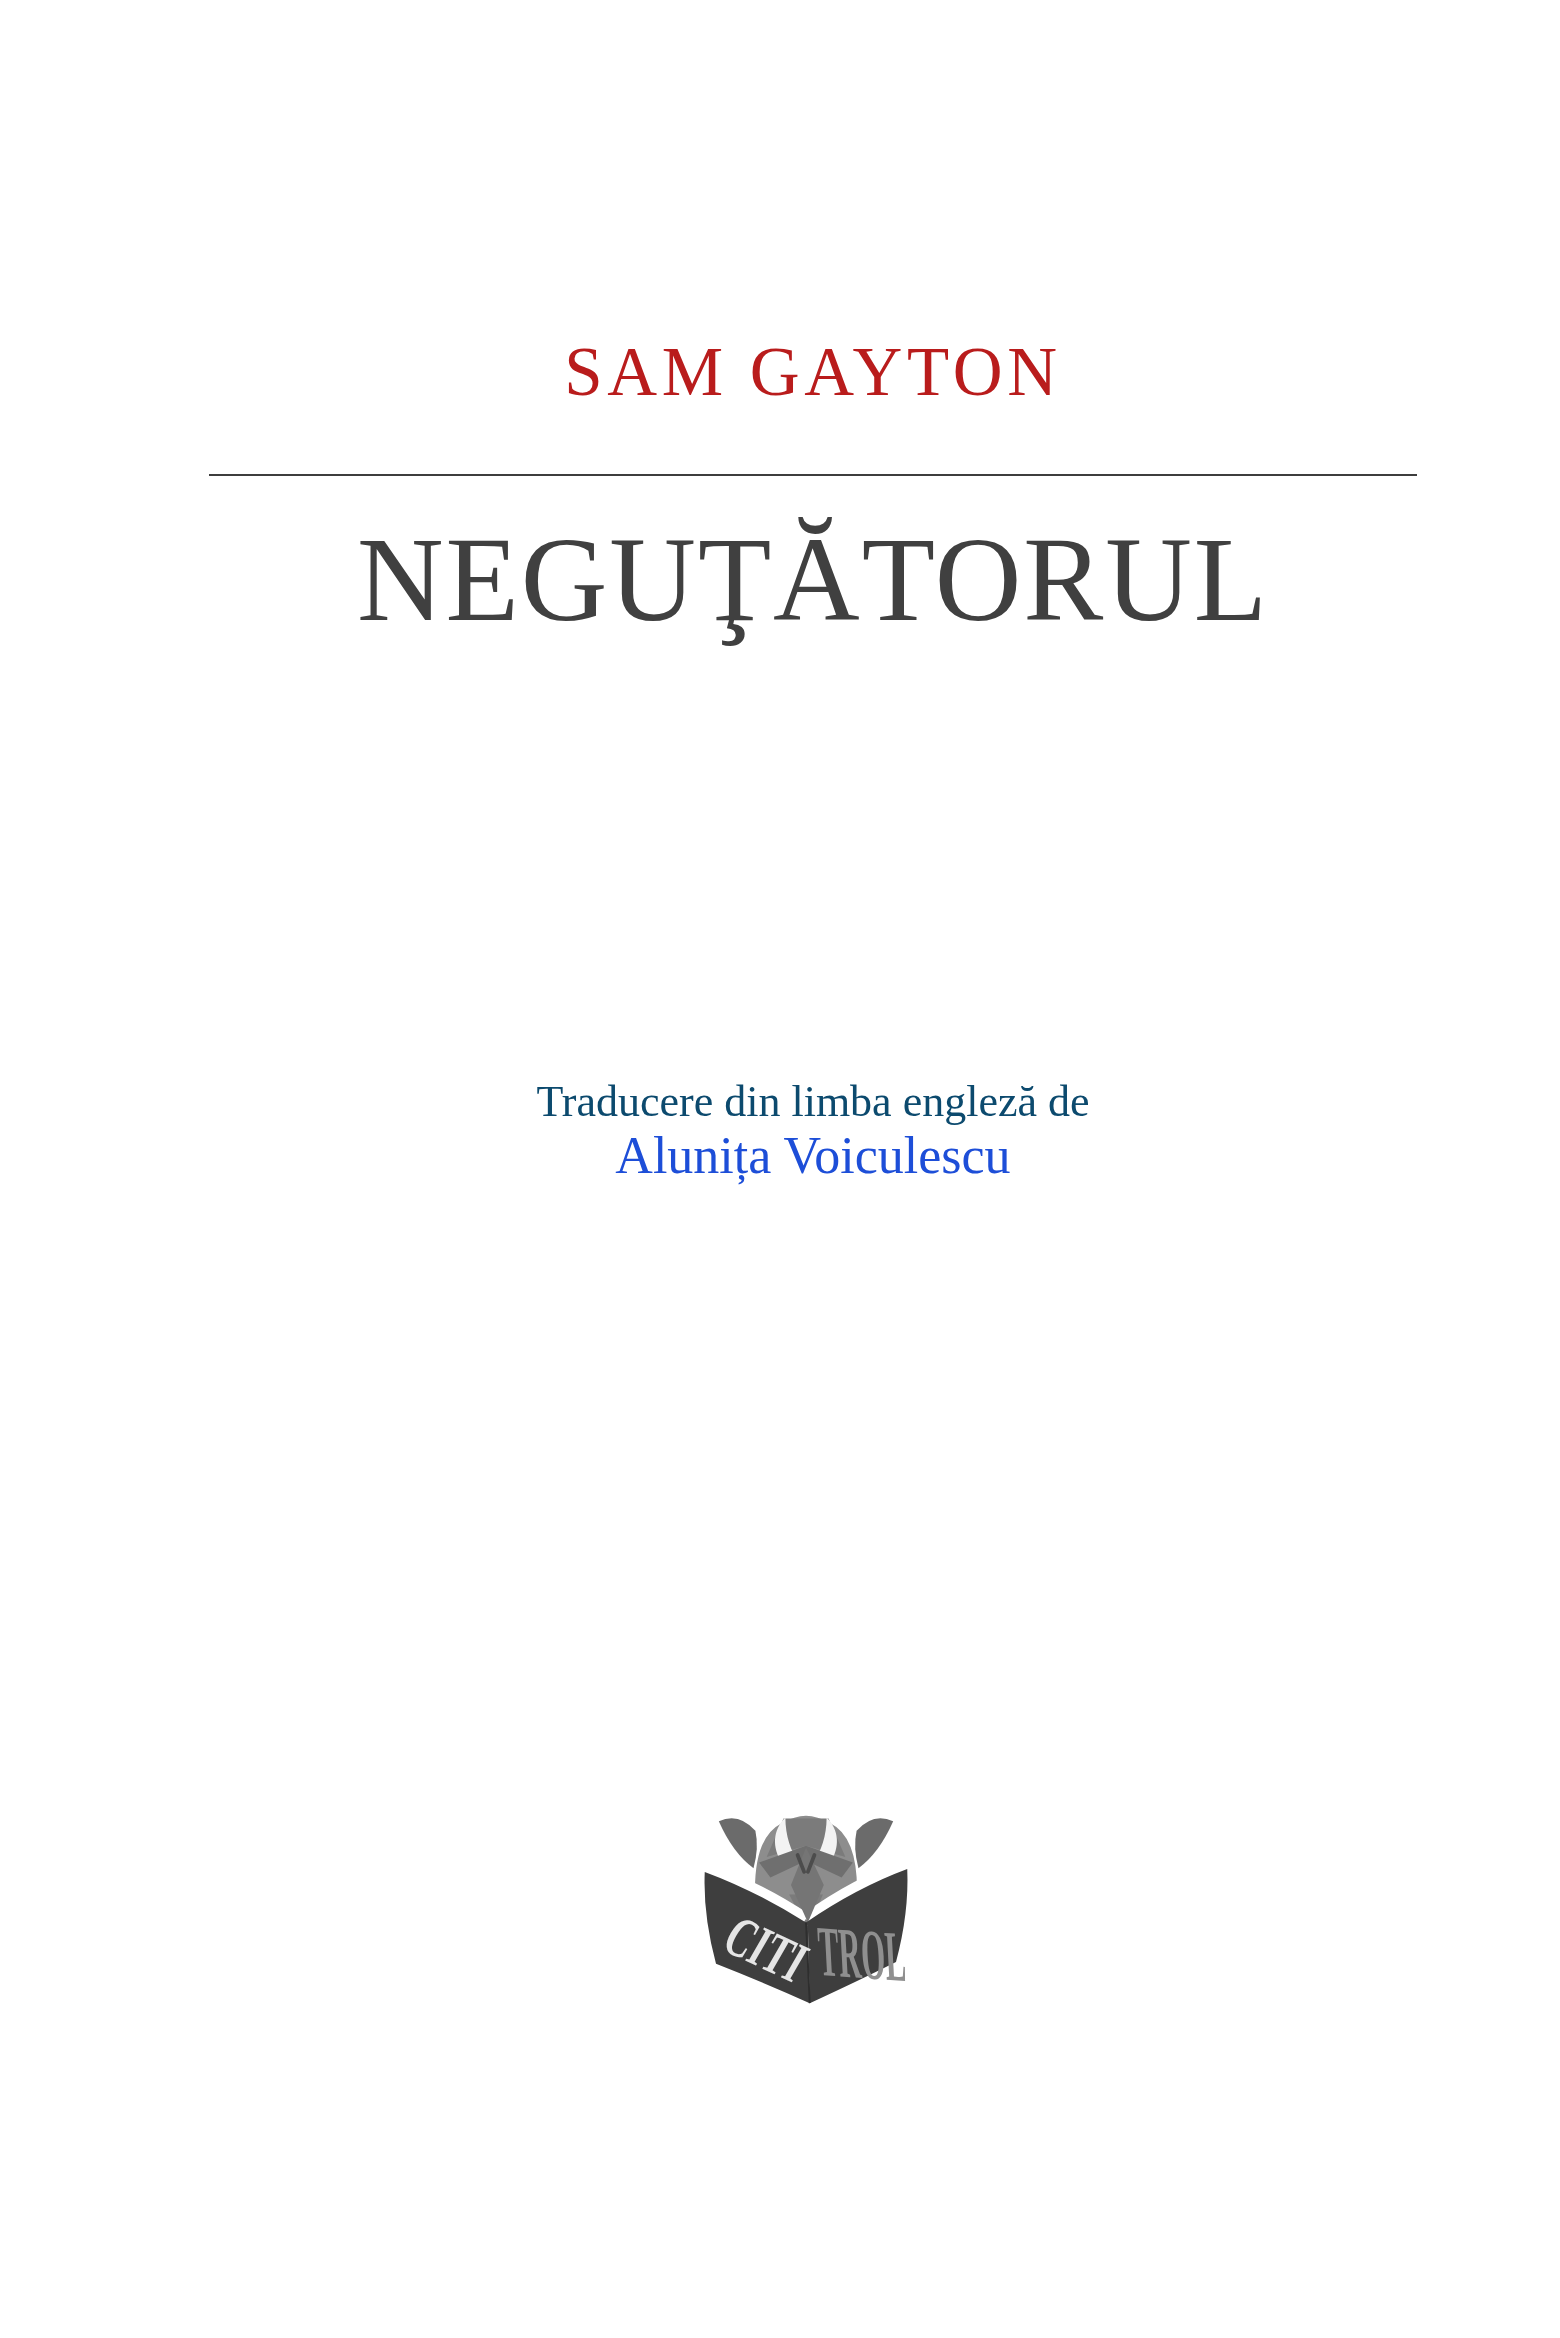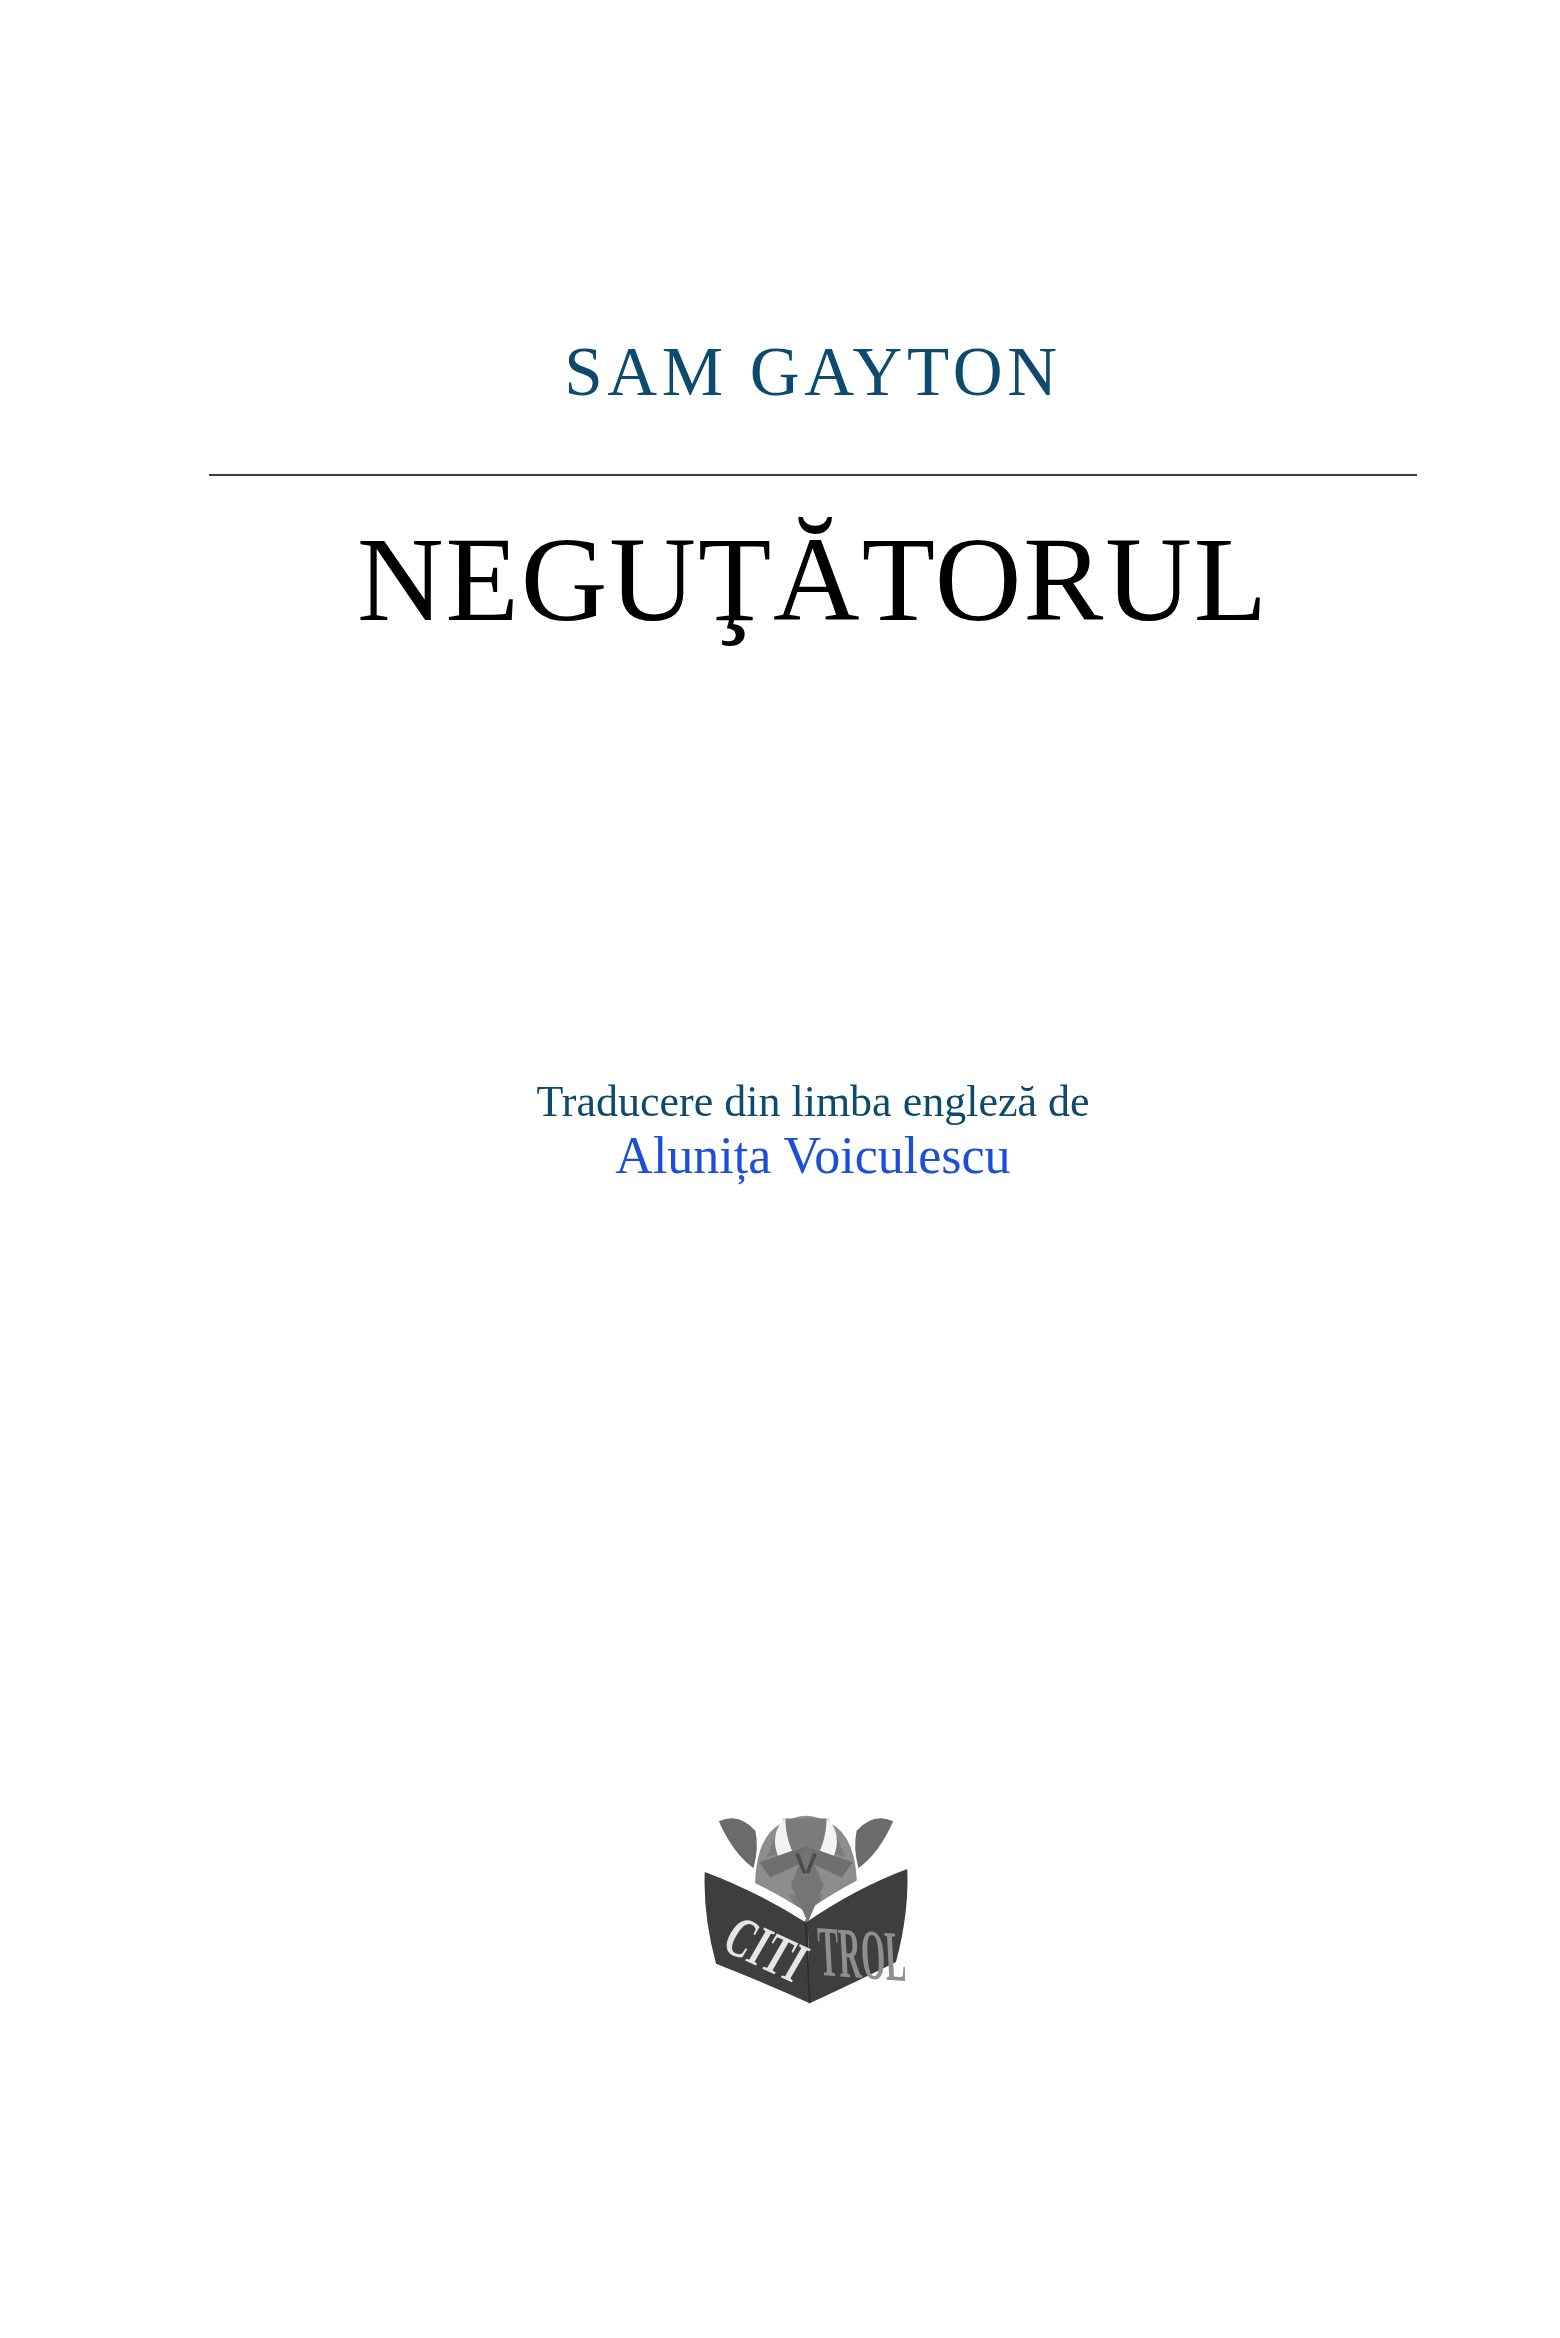--- a/index.html
+++ b/index.html
@@ -14,32 +14,32 @@
   }
   .content{
     position:absolute;left:209px;top:0;width:1208px;height:100%;
   }
   .content > div{position:absolute;left:0;right:0;text-align:center;}
   .author{
     top:335px;
     font-size:69px;line-height:75px;
     letter-spacing:4.7px;
     font-weight:400;
-    color:#0c4a6e;
+    color:#b91c1c;
   }
   .rule{
     top:474px;height:1.9px;
     background:#3d3d3d;
   }
   .title{
     top:511px;
     font-size:120px;line-height:137px;
     letter-spacing:1.9px;
     font-weight:400;
-    color:#000000;
+    color:#404040;
   }
   .credit{
     top:1074px;
     font-size:44px;line-height:56px;
     color:#0c4a6e;
   }
   .translator{
     top:1124px;
     font-size:52px;line-height:64px;
     color:#1d4ed8;

